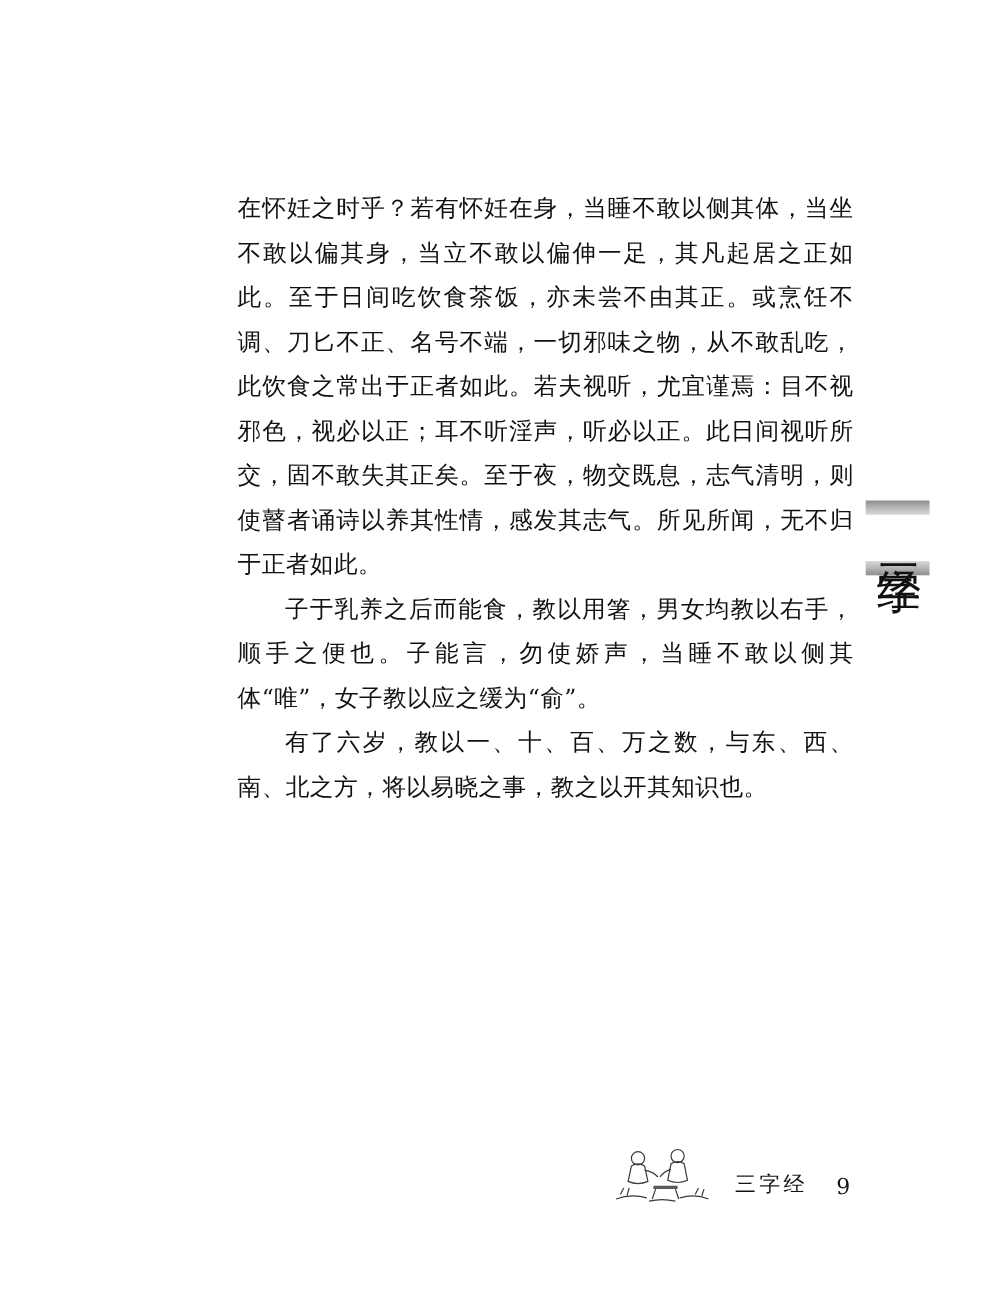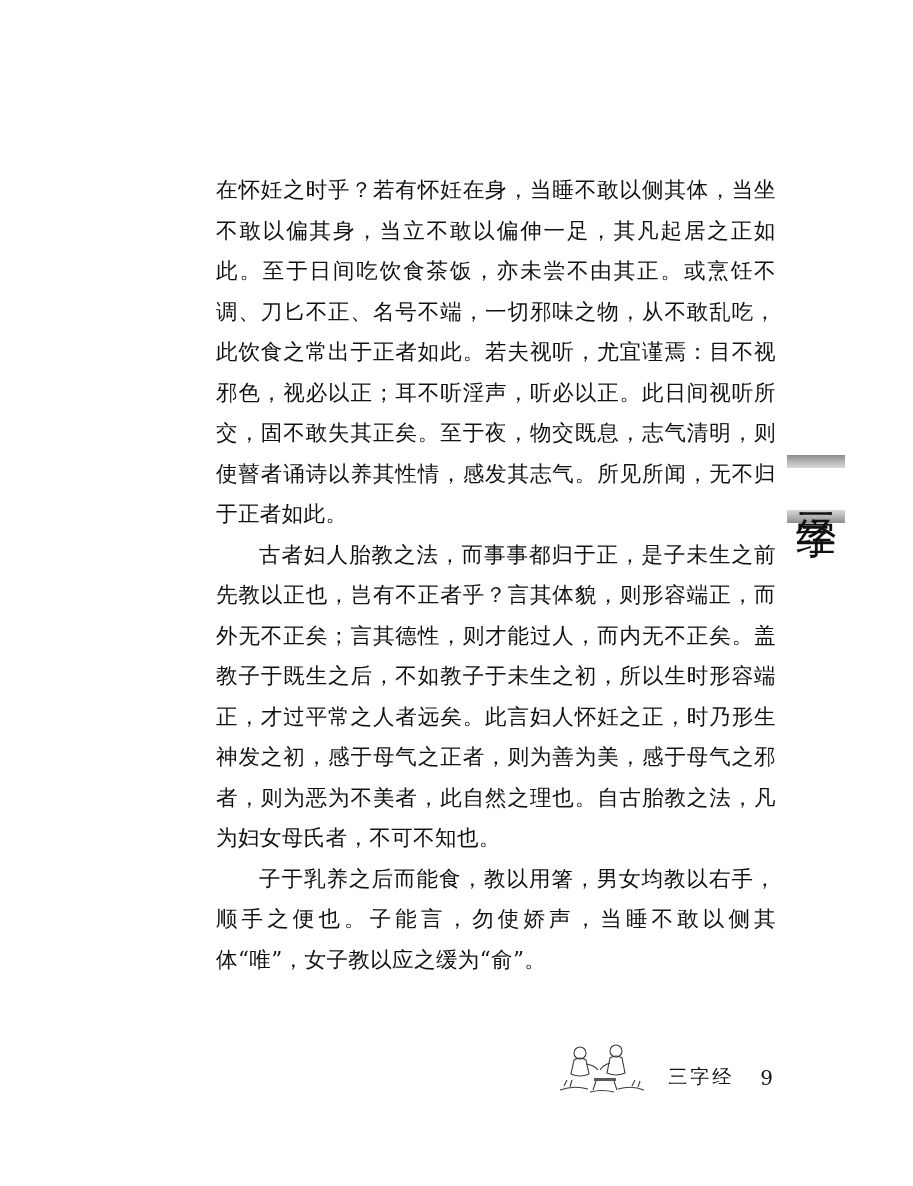--- a/index.html
+++ b/index.html
@@ -107,22 +107,22 @@
   }
   .vignette svg { display: block; }
 </style>
 </head>
 <body>
 
 <div class="page">
 
   <div class="text-column">
     <p class="para">在怀妊之时乎？若有怀妊在身，当睡不敢以侧其体，当坐不敢以偏其身，当立不敢以偏伸一足，其凡起居之正如此。至于日间吃饮食茶饭，亦未尝不由其正。或烹饪不调、刀匕不正、名号不端，一切邪味之物，从不敢乱吃，此饮食之常出于正者如此。若夫视听，尤宜谨焉：目不视邪色，视必以正；耳不听淫声，听必以正。此日间视听所交，固不敢失其正矣。至于夜，物交既息，志气清明，则使瞽者诵诗以养其性情，感发其志气。所见所闻，无不归于正者如此。</p>
-    <p class="para indent">古者妇人胎教之法，而事事都归于正，是子未生之前先教以正也，岂有不正者乎？言其体貌，则形容端正，而外无不正矣；言其德性，则才能过人，而内无不正矣。盖教子于既生之后，不如教子于未生之初，所以生时形容端正，才过平常之人者远矣。此言妇人怀妊之正，时乃形生神发之初，感于母气之正者，则为善为美，感于母气之邪者，则为恶为不美者，此自然之理也。自古胎教之法，凡为妇女母氏者，不可不知也。</p>
     <p class="para indent">子于乳养之后而能食，教以用箸，男女均教以右手，顺手之便也。子能言，勿使娇声，当睡不敢以侧其体“唯”，女子教以应之缓为“俞”。</p>
+    <p class="para indent">有了六岁，教以一、十、百、万之数，与东、西、南、北之方，将以易晓之事，教之以开其知识也。</p>
   </div>
 
   <div class="side-title">
     <div class="bar"></div>
     <div class="chars">三字经</div>
     <div class="bar bottom"></div>
   </div>
 
   <div class="footer">
     <div class="footer-inner">

